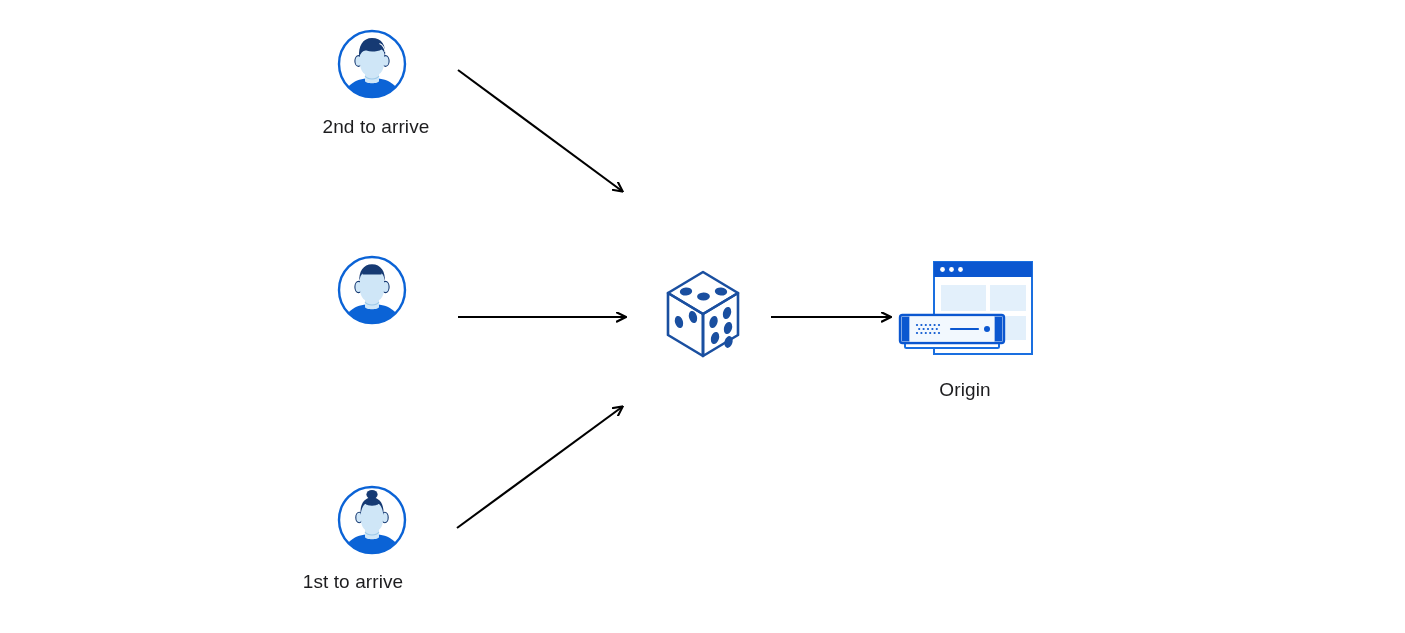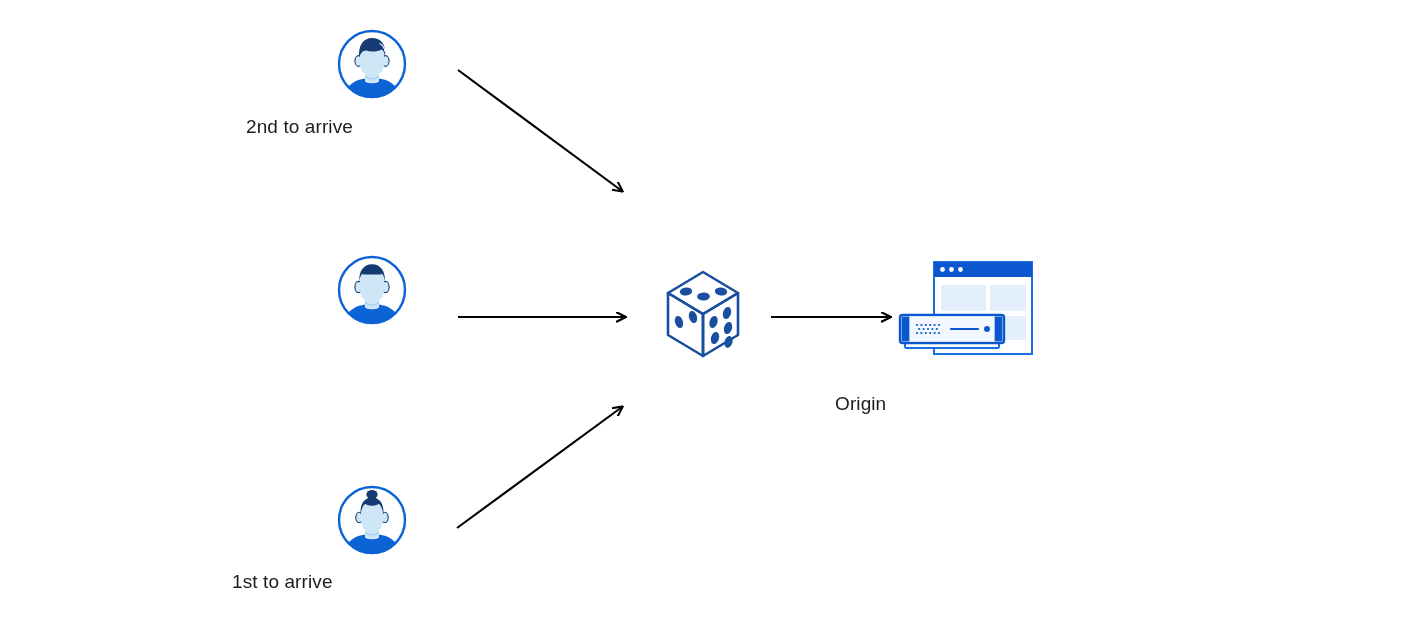--- a/index.html
+++ b/index.html
@@ -13,21 +13,21 @@
   #canvas {
     position: relative;
     width: 1405px;
     height: 633px;
     background: #ffffff;
     overflow: hidden;
   }
   .node-label {
     position: absolute;
     width: 260px;
-    text-align: left;
+    text-align: center;
     font-family: "Liberation Sans", sans-serif;
     font-size: 19px;
     color: #1d1d1f;
     letter-spacing: 0.1px;
     white-space: nowrap;
   }
   .arrow-layer {
     position: absolute;
     left: 0;
     top: 0;
@@ -134,21 +134,21 @@
 
         <ellipse cx="36" cy="10.6" rx="5.6" ry="4.6" fill="#163a73"></ellipse>
         <path d="M24.6,31 C23.6,20 28.4,13.4 36,13.4 C43.6,13.4 48.4,20 47.4,31
                  C46.6,25 45.2,21.6 42.6,19.8
                  C40.4,22.4 31.6,22.4 29.4,19.8
                  C26.8,21.6 25.4,25 24.6,31 Z" fill="#163a73"></path>
         <path d="M29.4,19.8 C31.8,17 40.2,17 42.6,19.8" fill="none" stroke="#163a73" stroke-width="2.2"></path>
       </g>
     </svg>
   </div>
-  <div class="node-label" style="left:232px; top:571px;">1st to arrive</div>
+  <div class="node-label" style="left:223px; top:571px;">1st to arrive</div>
 
   <div class="dice-wrap" style="left:658px; top:266px;">
     <svg width="90" height="100" viewBox="0 0 90 100">
       <g fill="none" stroke="#1a4fa0" stroke-width="2.6" stroke-linejoin="round" stroke-linecap="round">
 
         <path d="M45,6 L80,27 L45,48 L10,27 Z"></path>
 
         <path d="M10,27 L45,48 L45,90 L10,69 Z"></path>
 
         <path d="M80,27 L80,69 L45,90 L45,48 Z"></path>
@@ -223,15 +223,15 @@
           <circle cx="38.6" cy="75" r="1.1"></circle>
             <circle cx="43" cy="75" r="1.1"></circle>
         </g>
 
         <line x1="55" y1="71" x2="82" y2="71" stroke="#0b57d0" stroke-width="2.2" stroke-linecap="round"></line>
 
         <circle cx="91" cy="71" r="3" fill="#0b57d0"></circle>
       </g>
     </svg>
   </div>
-  <div class="node-label" style="left:835px; top:393px;">Origin</div>
+  <div class="node-label" style="left:835px; top:379px;">Origin</div>
 
 </div>
 
 </body></html>

